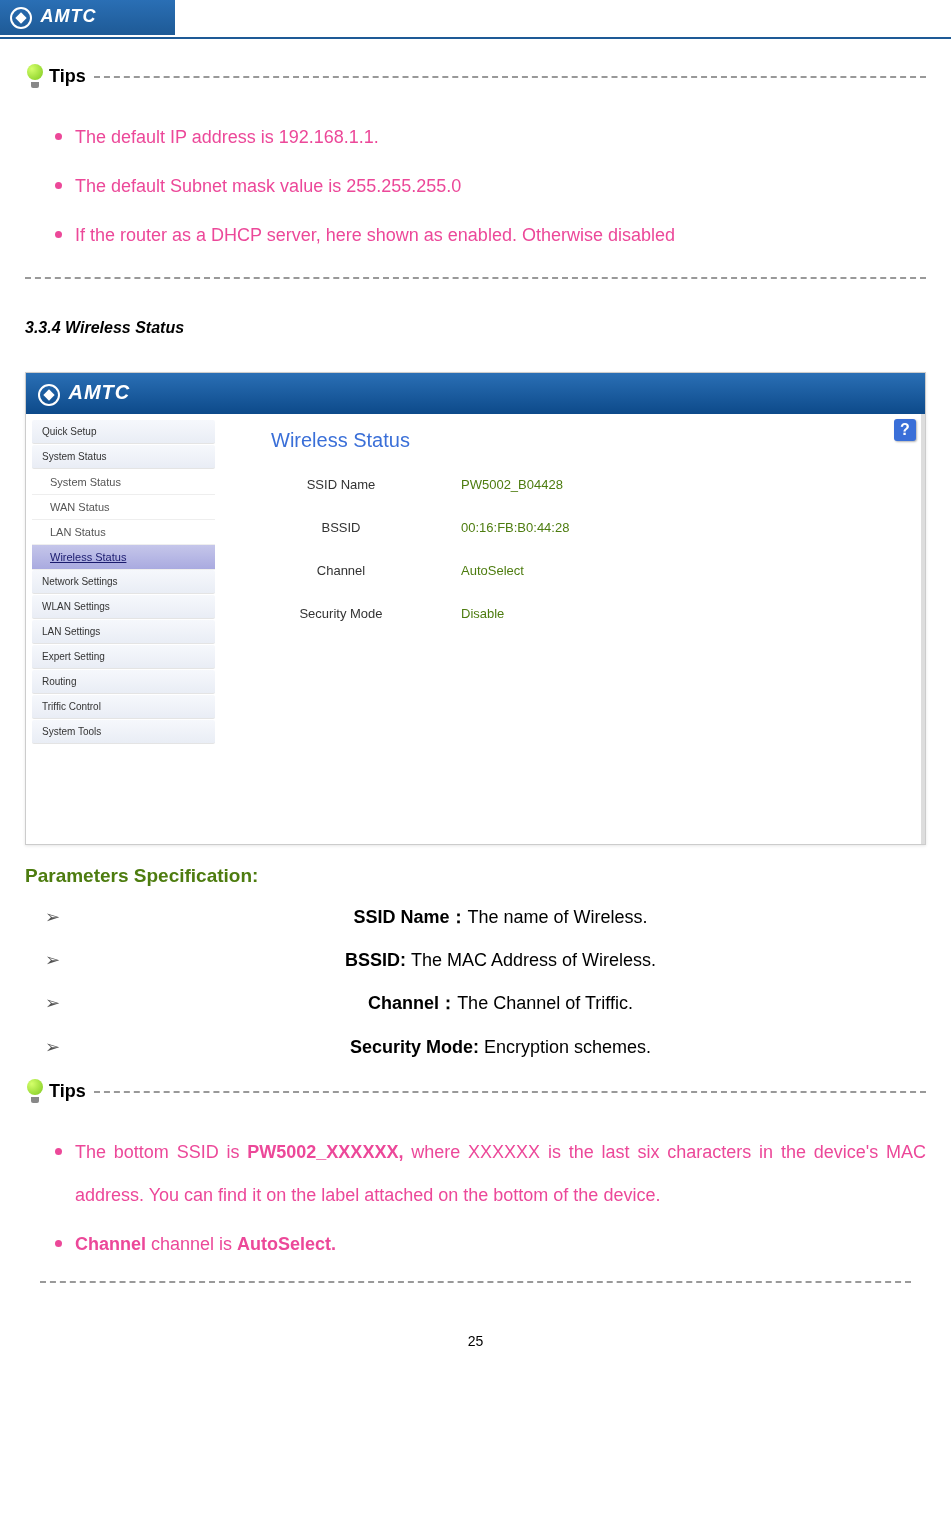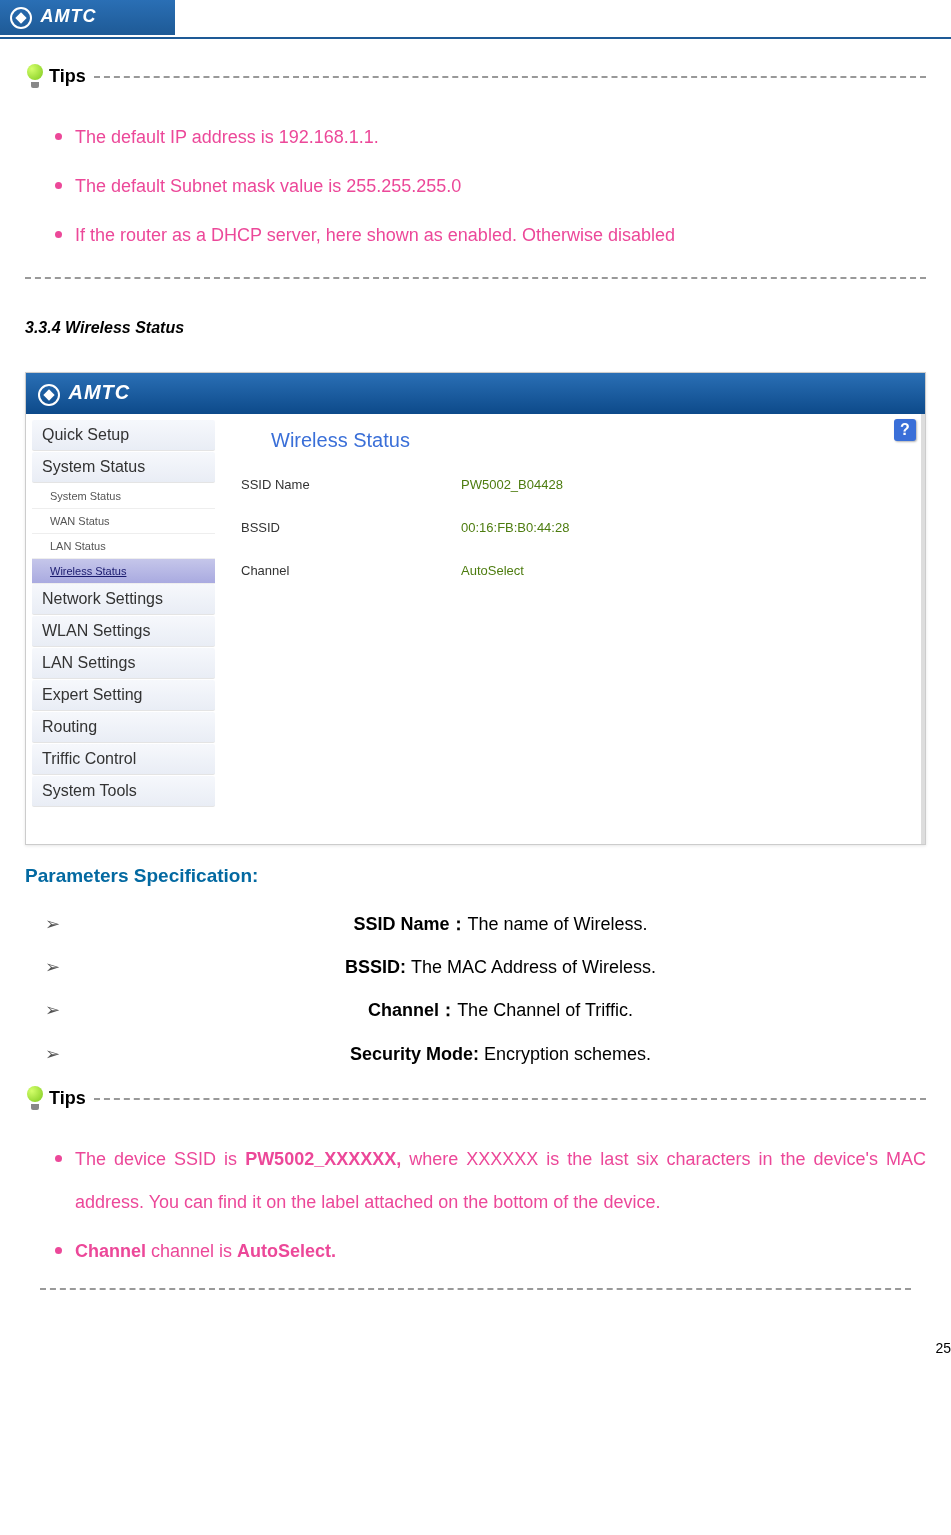--- a/index.html
+++ b/index.html
@@ -161,21 +161,21 @@
       min-height: 430px;
     }
     .shot-sidebar {
       width: 195px;
       background: #fff;
       padding: 6px;
       box-sizing: border-box;
     }
     .nav-item {
       padding: 6px 10px;
-      font-size: 16px;
+      font-size: 10px;
       border-bottom: 1px solid #e4e4e4;
       color: #333;
       background: linear-gradient(180deg, #f6f8fc 0%, #e9edf5 100%);
       border-radius: 2px;
       margin-bottom: 1px;
     }
     .nav-sub {
       padding: 6px 10px 6px 18px;
       font-size: 11px;
       background: #fff;
@@ -198,21 +198,21 @@
       font-size: 20px;
       margin: 5px 0 25px 30px;
     }
     .shot-row {
       display: flex;
       margin-bottom: 28px;
       font-size: 13px;
     }
     .shot-label {
       width: 200px;
-      text-align: left;
+      text-align: center;
       padding-right: 20px;
       color: #333;
     }
     .shot-value {
       color: #4d7c0f;
     }
     .help-icon {
       position: absolute;
       top: 5px;
       right: 5px;
@@ -220,27 +220,27 @@
       height: 22px;
       background: #3a6fd8;
       color: white;
       text-align: center;
       line-height: 22px;
       font-weight: bold;
       border-radius: 3px;
       box-shadow: 1px 1px 2px rgba(0,0,0,0.3);
     }
     .params-title {
-      color: #0369a1;
+      color: #4d7c0f;
       font-size: 19px;
       font-weight: bold;
-      margin-bottom: 16px;
+      margin-bottom: 9px;
     }
     .page-number {
-      text-align: right;
+      text-align: center;
       font-size: 14px;
       margin-top: 50px;
       padding-bottom: 20px;
     }
     .bold { font-weight: bold; }
   </style>
 </head>
 <body>
 
 <div class="page-header">
@@ -294,40 +294,44 @@
           <div class="shot-value">PW5002_B04428</div>
         </div>
         <div class="shot-row">
           <div class="shot-label">BSSID</div>
           <div class="shot-value">00:16:FB:B0:44:28</div>
         </div>
         <div class="shot-row">
           <div class="shot-label">Channel</div>
           <div class="shot-value">AutoSelect</div>
         </div>
+        <div class="shot-row">
+          <div class="shot-label">Security Mode</div>
+          <div class="shot-value">Disable</div>
+        </div>
       </div>
     </div>
   </div>
 
   <div class="params-title">Parameters Specification:</div>
   <ul class="arrow-list">
     <li><span class="bold">SSID Name：</span><span>The name of Wireless.</span></li>
     <li><span class="bold">BSSID: </span><span>The MAC Address of Wireless.</span></li>
     <li><span class="bold">Channel：</span><span>The Channel of Triffic.</span></li>
     <li><span class="bold">Security Mode: </span><span>Encryption schemes.</span></li>
   </ul>
 
   <div class="tips-row" style="margin-top:10px;">
     <span class="bulb-icon"></span>
     <span class="tips-label">Tips</span>
     <div class="dashed-line"></div>
   </div>
   <ul class="bullet-list">
     <li style="text-align:justify;">
-      <span>The device SSID is </span>
+      <span>The bottom SSID is </span>
       <span class="bold">PW5002_XXXXXX,</span>
       <span> where XXXXXX is the last six characters in the device's MAC address. You can find it on the label attached on the bottom of the device.</span>
     </li>
     <li>
       <span class="bold">Channel</span>
       <span> channel is </span>
       <span class="bold">AutoSelect.</span>
     </li>
   </ul>
   <div class="dashed-line-bottom"></div>

